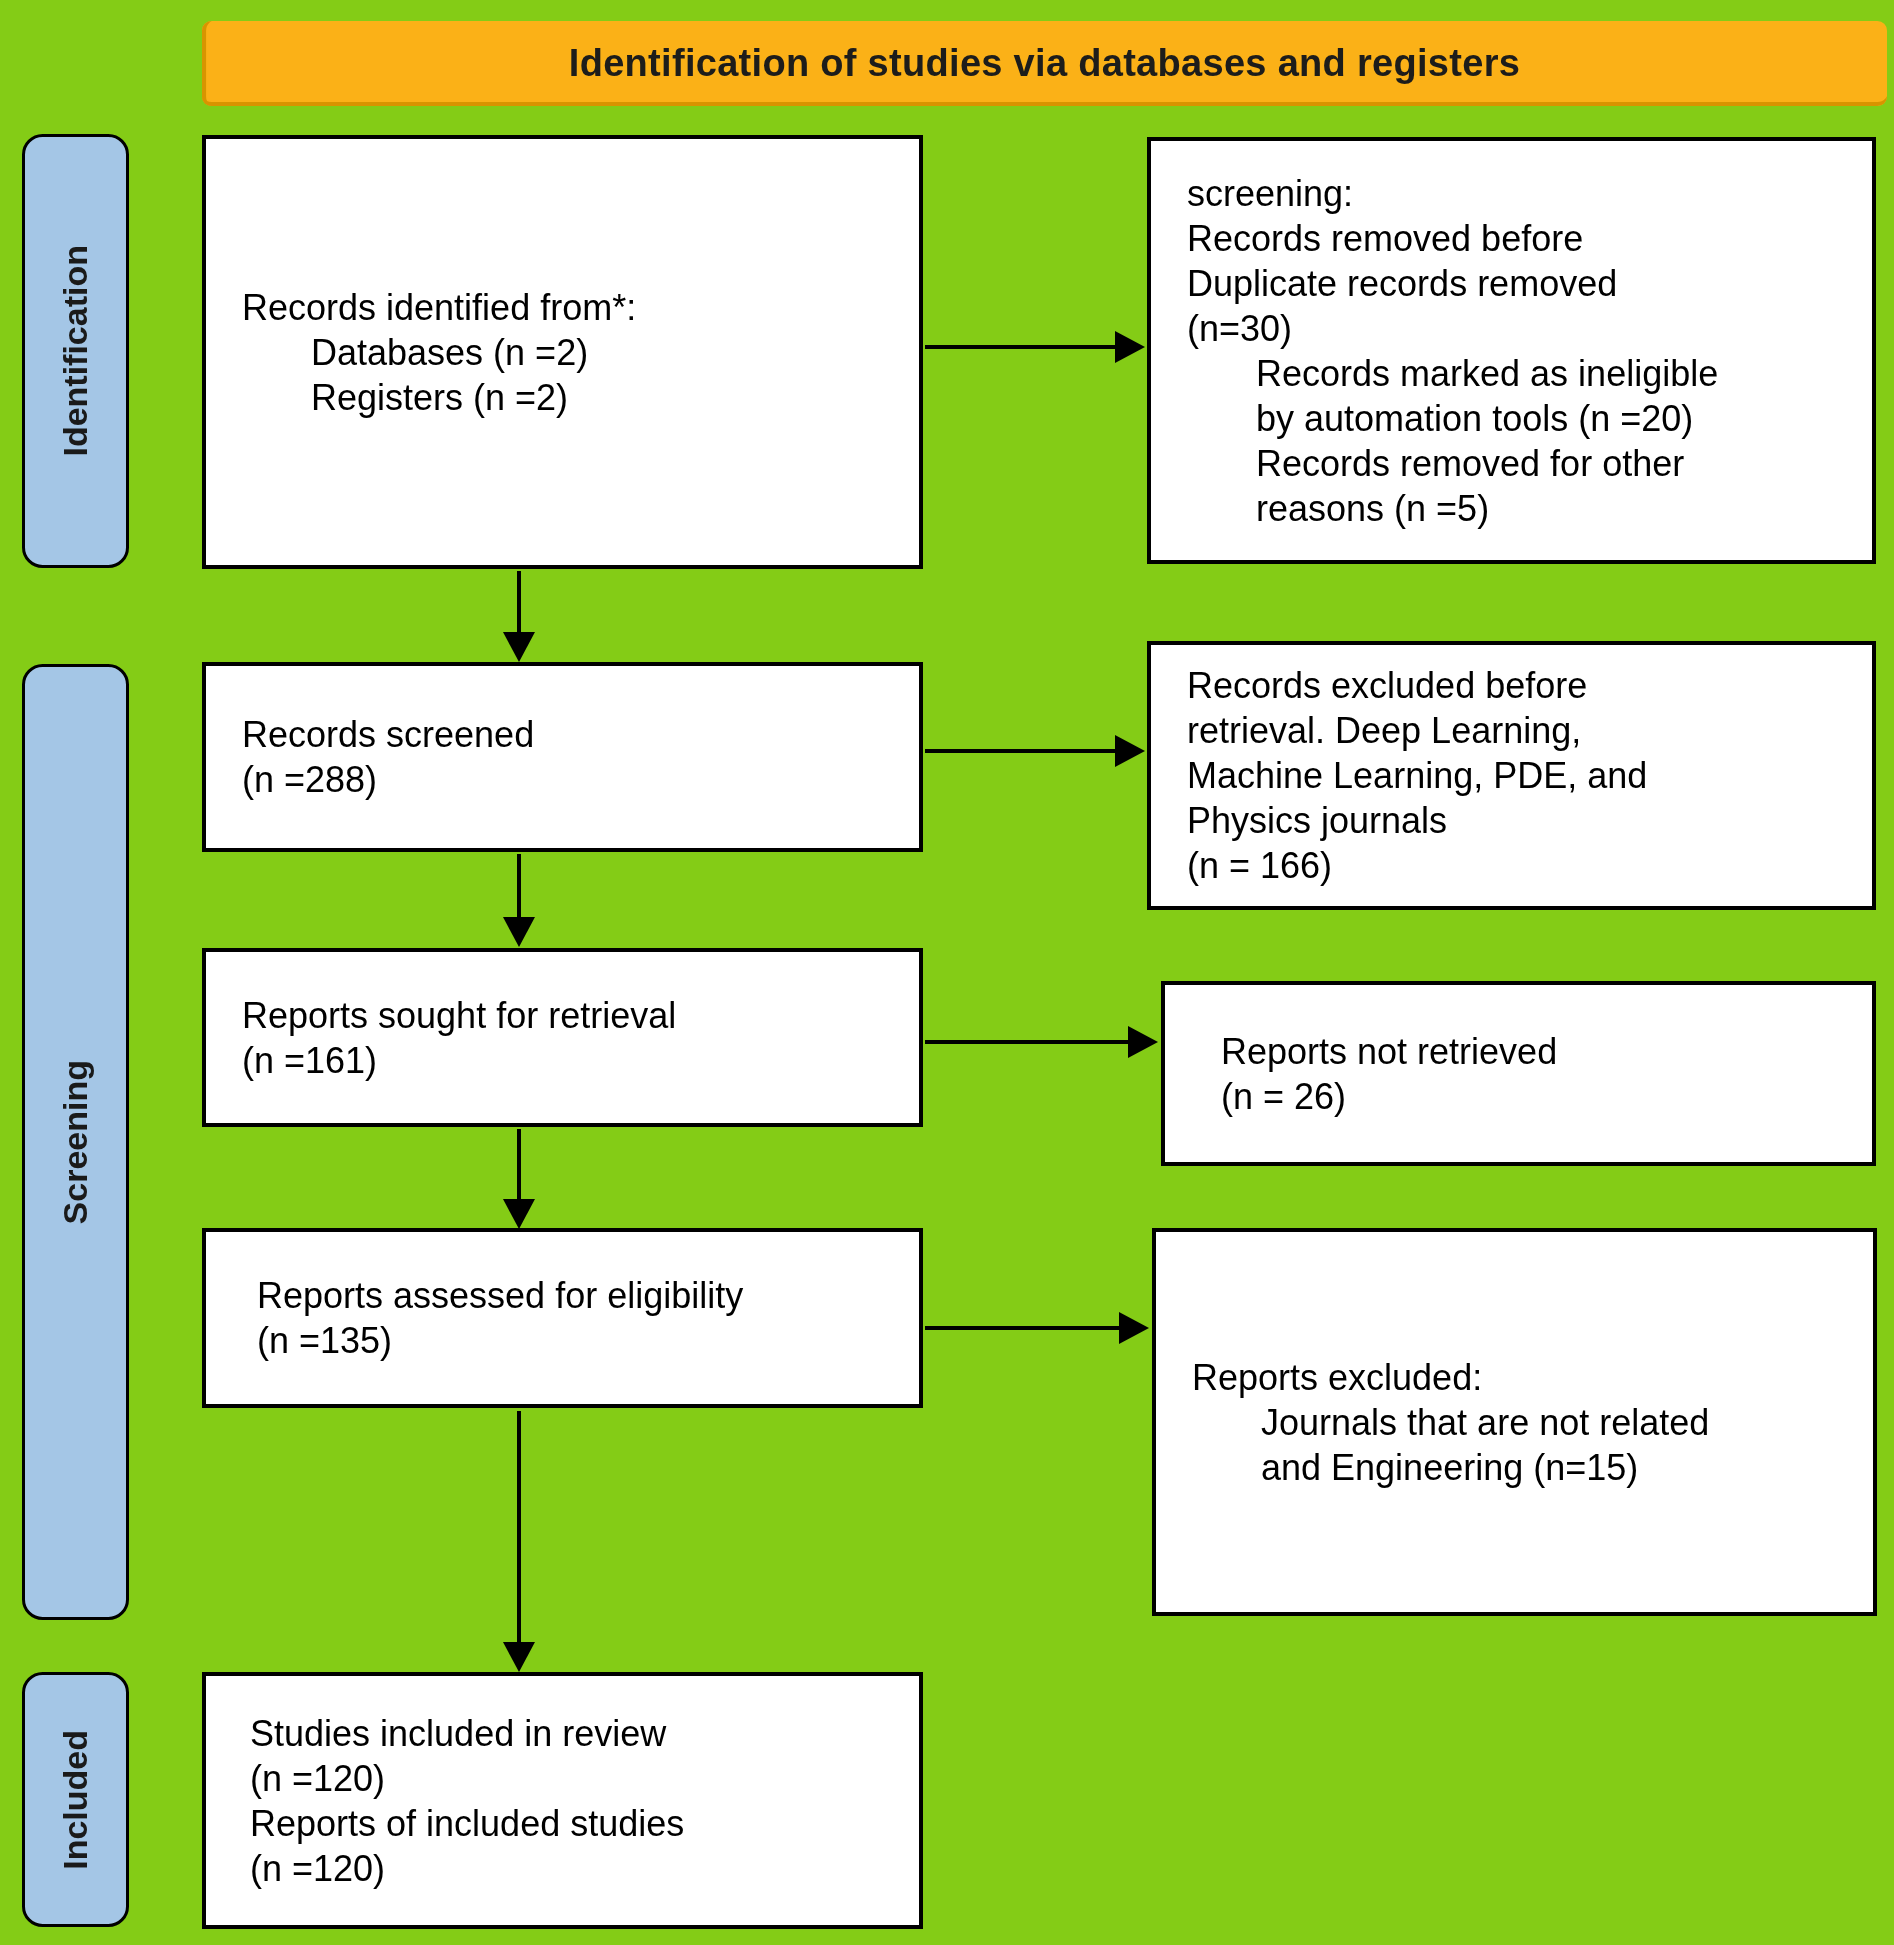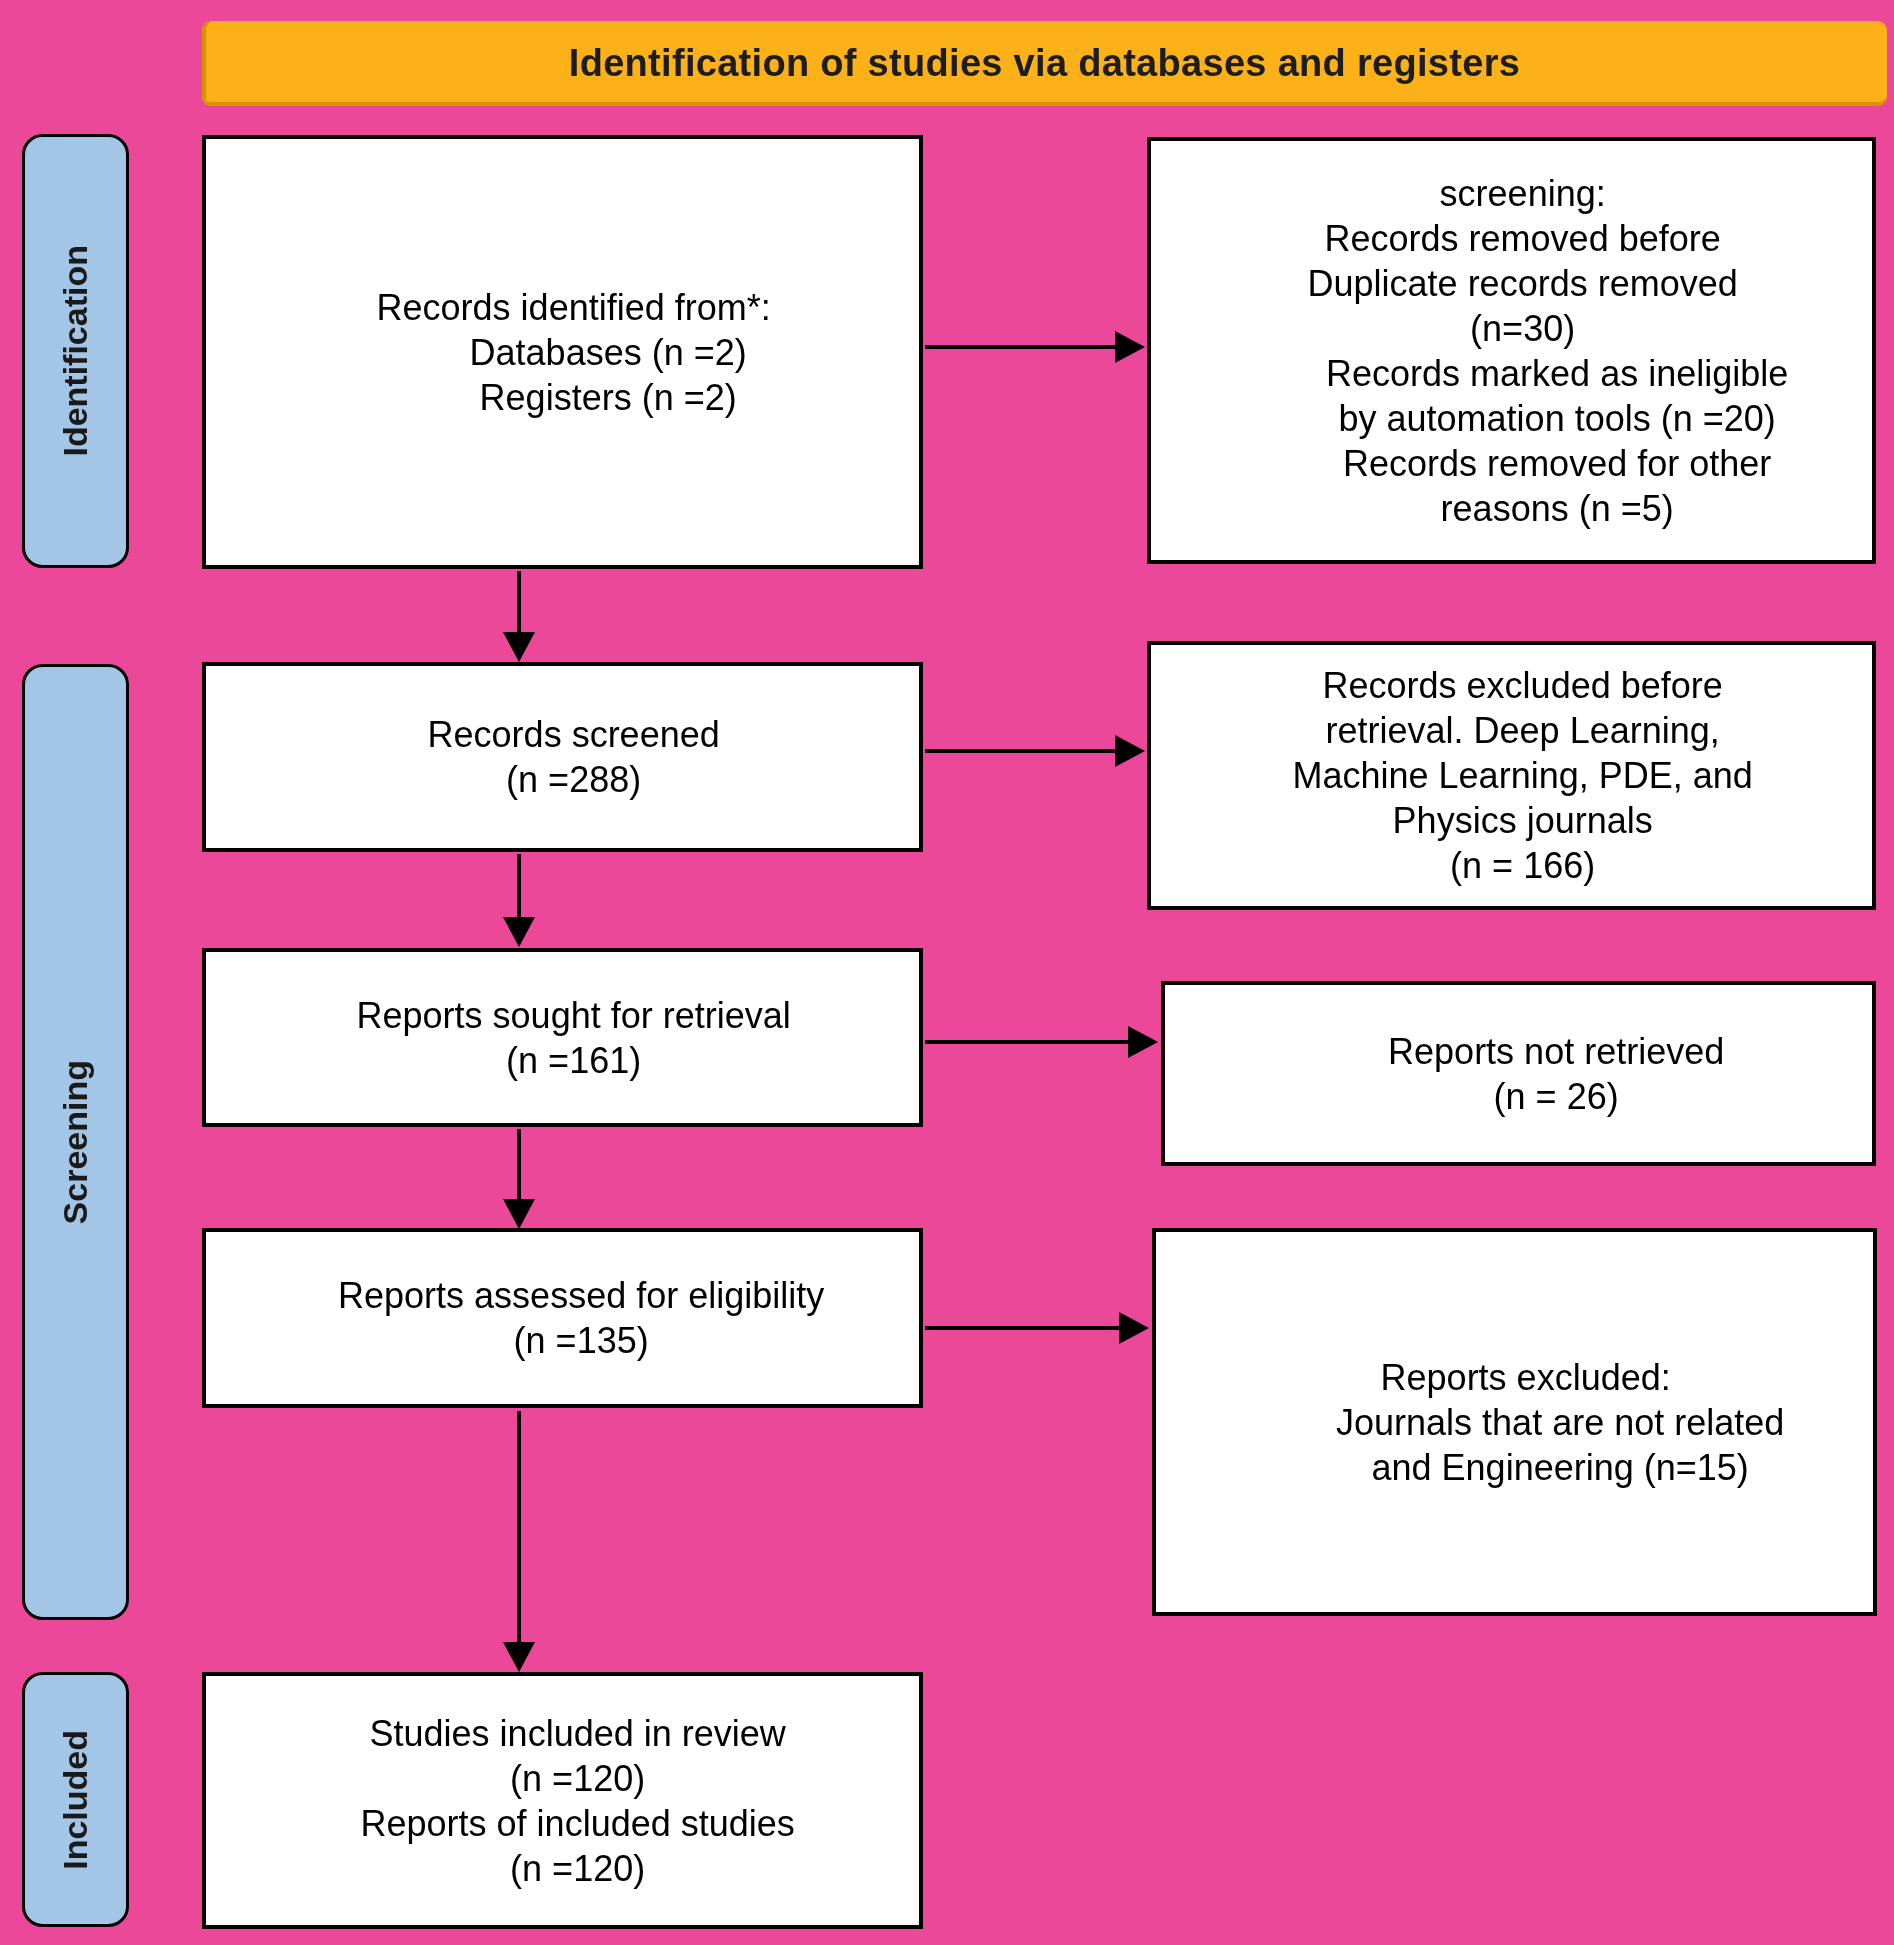--- a/index.html
+++ b/index.html
@@ -14,21 +14,21 @@
     --text:#000000;
   }
   *{margin:0;padding:0;box-sizing:border-box;}
   html,body{background:#ffffff;}
   body{
     width:1895px;height:1946px;
     font-family:"Liberation Sans", sans-serif;
     color:var(--text);
     position:relative;
   }
-  #diagram{position:absolute;left:0;top:0;width:1895px;height:1946px;background:#ec4899;text-align:center;}
+  #diagram{position:absolute;left:0;top:0;width:1895px;height:1946px;background:#84cc16;}
 
   
   .banner{
     position:absolute;left:202px;top:20.6px;width:1685px;height:85px;
     background:var(--banner-bg);
     border-radius:9.6px;
     box-shadow:inset 5.5px 0 0 -1.4px var(--banner-edge), inset 0 -5.5px 0 -1.4px var(--banner-edge);
     display:flex;align-items:center;justify-content:center;
   }
   .banner .banner-label{
@@ -67,21 +67,21 @@
   .line.ind{padding-left:69px;}
 
   .m1{left:202px;top:135px;width:721px;height:434px;}
   .m2{left:202px;top:662px;width:721px;height:190px;}
   .m3{left:202px;top:948px;width:721px;height:179px;}
   .m4{left:202px;top:1228px;width:721px;height:180px;padding-left:15px;}
   .m5{left:202px;top:1672px;width:721px;height:257px;padding-left:8px;}
 
   .s1{left:1147px;top:137px;width:729px;height:427px;}
   .s2{left:1147px;top:641px;width:729px;height:269px;}
-  .s3{left:1161px;top:981px;width:715px;height:185px;padding-left:33px;}
+  .s3{left:1161px;top:981px;width:715px;height:185px;}
   .s4{left:1152px;top:1228px;width:725px;height:388px;}
   .s3 .lines{padding-left:56px;}
 
   
   .arrow{position:absolute;}
   .arrow .shaft{position:absolute;background:var(--arrow);}
   .arrow .head{position:absolute;width:0;height:0;}
 
   .arrow.vert{width:34px;}
   .arrow.vert .shaft{left:15px;top:0;width:4.1px;height:calc(100% - 26px);}

